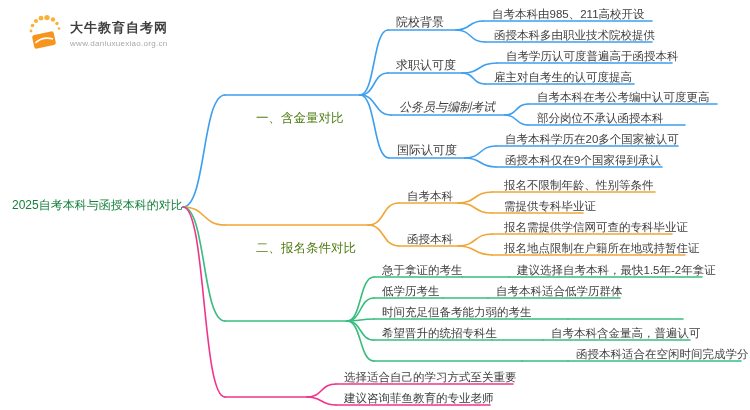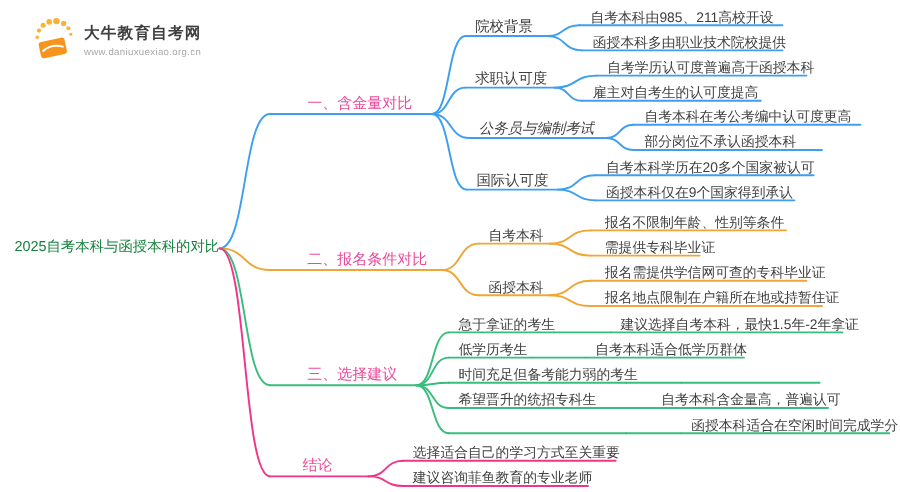--- a/index.html
+++ b/index.html
@@ -2,21 +2,21 @@
 <html><head>
 <meta charset="utf-8">
 <style>
   html,body{margin:0;padding:0;background:#ffffff;}
   .stage{position:relative;width:750px;height:410px;background:#ffffff;overflow:hidden;
          font-family:"Liberation Sans",sans-serif;}
   #lines{position:absolute;left:0;top:0;width:750px;height:410px;}
   #nodes{position:absolute;left:0;top:0;width:750px;height:410px;}
   .node{position:absolute;white-space:nowrap;color:#3e3e3e;cursor:pointer;}
   .node.root{font-size:12px;color:#15803d;}
-  .node.branch{font-size:12.5px;color:#ec4899;}
+  .node.branch{font-size:12.5px;color:#4d7c0f;margin-top:32px;}
   .node.sub{font-size:12px;}
   .node.leaf{font-size:11.5px;}
   .logo{position:absolute;left:26px;top:14px;display:flex;align-items:center;gap:8px;}
   .logo-text{display:flex;flex-direction:column;gap:2px;}
   .site-name{font-size:13px;font-weight:bold;color:#3f3f3f;letter-spacing:1px;}
   .site-url{font-size:8px;color:#a8a8a8;letter-spacing:.3px;}
 </style>
 </head>
 <body>
 
@@ -108,21 +108,20 @@
       <div class="node leaf" style="left: 537px; top: 111px;">部分岗位不承认函授本科</div>
       <div class="node leaf" style="left: 505px; top: 132px;">自考本科学历在20多个国家被认可</div>
       <div class="node leaf" style="left: 505px; top: 153px;">函授本科仅在9个国家得到承认</div>
       <div class="node branch" style="left: 256px; top: 208px;">二、报名条件对比</div>
       <div class="node leaf" style="left: 407px; top: 189px;">自考本科</div>
       <div class="node leaf" style="left: 407px; top: 232px;">函授本科</div>
       <div class="node leaf" style="left: 504px; top: 178px;">报名不限制年龄、性别等条件</div>
       <div class="node leaf" style="left: 504px; top: 199px;">需提供专科毕业证</div>
       <div class="node leaf" style="left: 504px; top: 220px;">报名需提供学信网可查的专科毕业证</div>
       <div class="node leaf" style="left: 504px; top: 241px;">报名地点限制在户籍所在地或持暂住证</div>
-      <div class="node branch" style="left: 256px; top: 304px;">三、选择建议</div>
       <div class="node leaf" style="left: 382px; top: 263px;">急于拿证的考生</div>
       <div class="node leaf" style="left: 382px; top: 284px;">低学历考生</div>
       <div class="node leaf" style="left: 382px; top: 305px;">时间充足但备考能力弱的考生</div>
       <div class="node leaf" style="left: 382px; top: 326px;">希望晋升的统招专科生</div>
       <div class="node leaf" style="left: 517px; top: 263px;">建议选择自考本科，最快1.5年-2年拿证</div>
       <div class="node leaf" style="left: 496px; top: 284px;">自考本科适合低学历群体</div>
       <div class="node leaf" style="left: 551px; top: 326px;">自考本科含金量高，普遍认可</div>
       <div class="node leaf" style="left: 576px; top: 347px;">函授本科适合在空闲时间完成学分</div>
       <div class="node branch" style="left: 252px; top: 380px;">结论</div>
       <div class="node leaf" style="left: 344px; top: 370px;">选择适合自己的学习方式至关重要</div>

